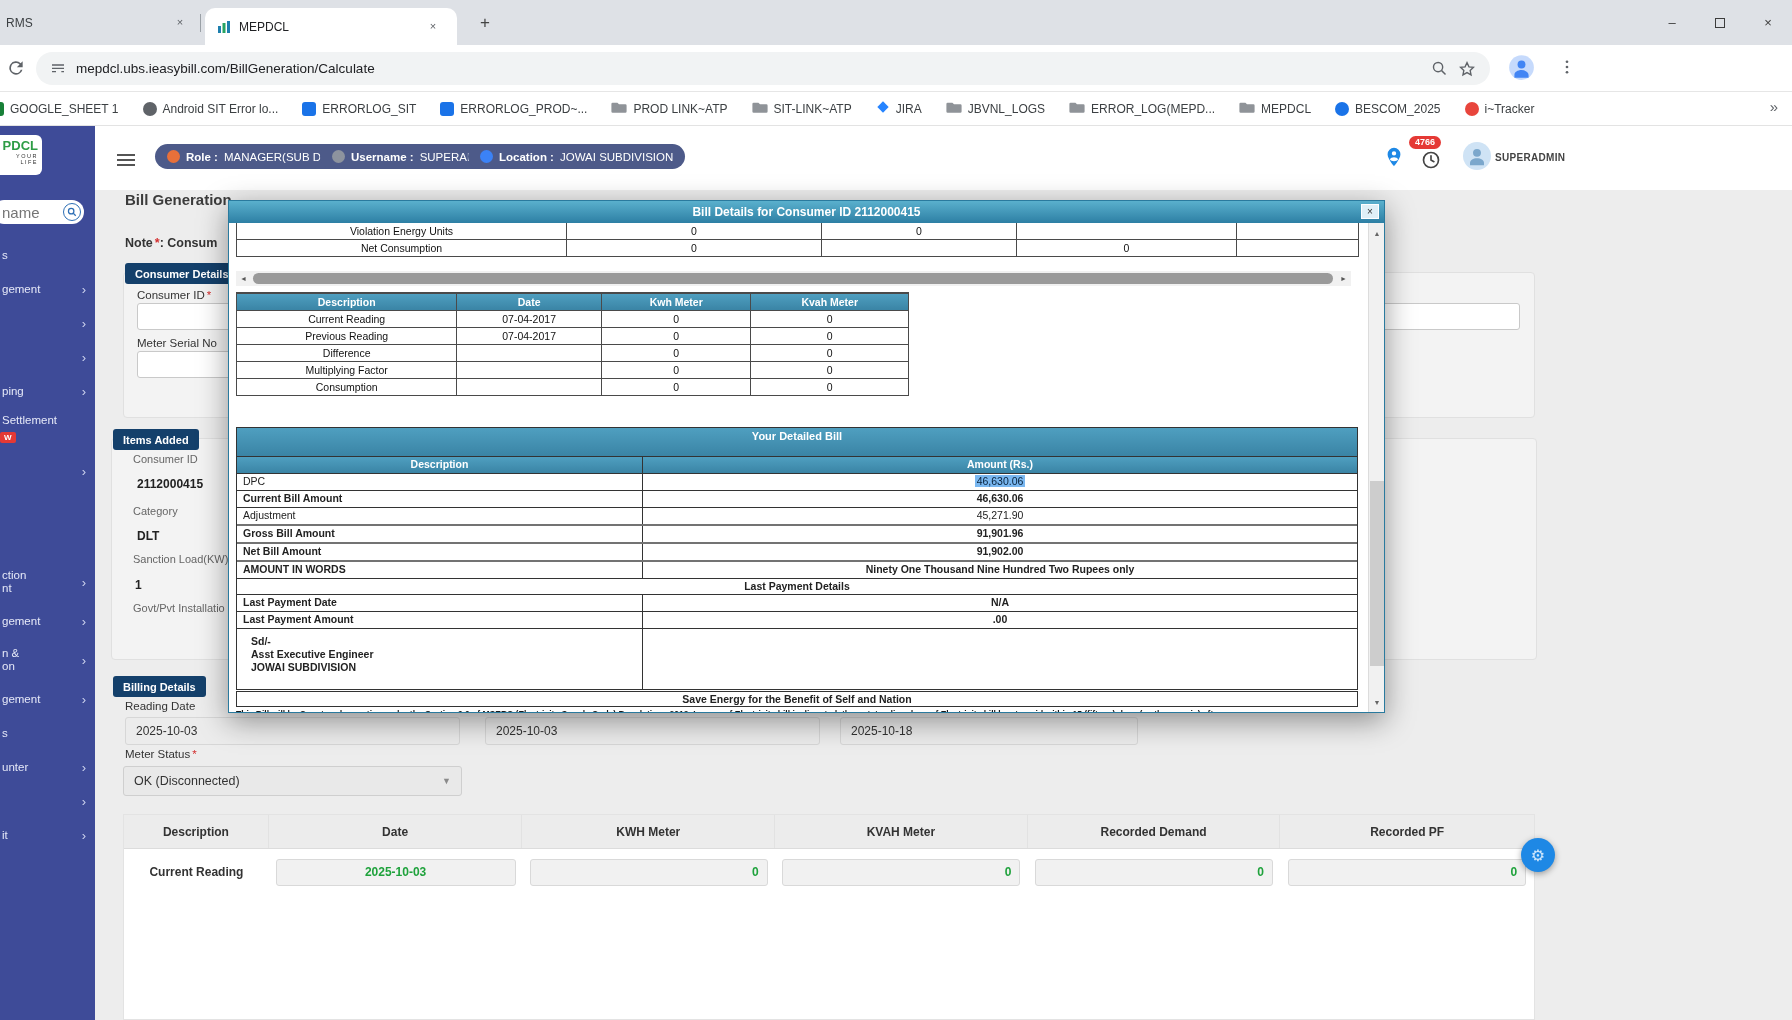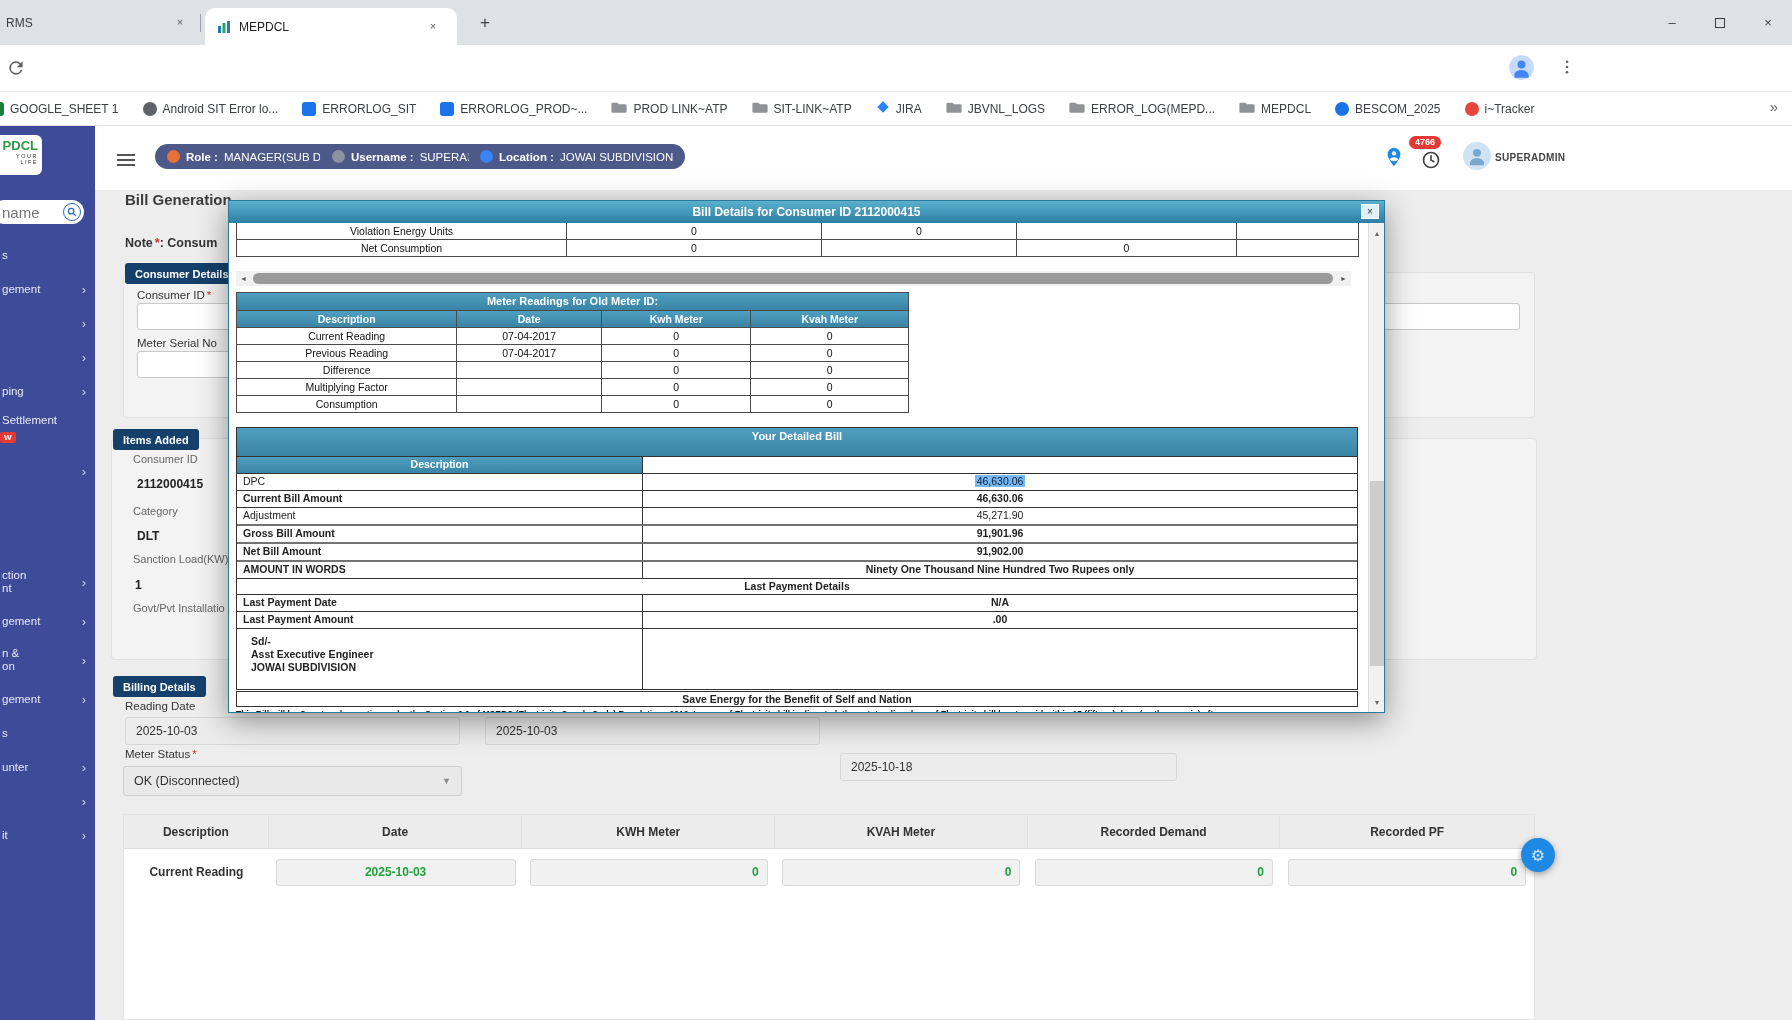--- a/index.html
+++ b/index.html
@@ -179,20 +179,39 @@
       <span>×</span>
     </div>
   </div>
 
   <div class="toolbar abs" style="left:0;top:45px;width:1792px;height:47px">
     <span class="tbbtn abs" style="left:6px;top:13px">
       <svg viewBox="0 0 24 24" width="20" height="20">
           <path d="M17.65 6.35A8 8 0 1 0 19.73 14h-2.08A6 6 0 1 1 12 6c1.66 0 3.14.69 4.22 1.78L13 11h7V4l-2.35 2.35z" fill="#5f6368"></path>
         </svg>
     </span>
+    <div class="omnibox">
+      <span class="tbbtn">
+        <svg width="16" height="16" viewBox="0 0 24 24" fill="#5f6368">
+            <path d="M3 17h6v-2H3v2zm0-5h12v-2H3v2zm0-7v2h18V5H3zm14 12h4v-2h-4v2zm-4-5h8v-2h-8v2z"></path>
+          </svg>
+      </span>
+      <span class="urltext">mepdcl.ubs.ieasybill.com/BillGeneration/Calculate</span>
+      <span class="tbbtn">
+        <svg width="17" height="17" viewBox="0 0 24 24" fill="none" stroke="#5f6368" stroke-width="2">
+            <circle cx="10" cy="10" r="6.5"></circle>
+            <path d="M15 15l5.5 5.5"></path>
+          </svg>
+      </span>
+      <span class="tbbtn">
+        <svg width="18" height="18" viewBox="0 0 24 24" fill="none" stroke="#5f6368" stroke-width="1.8">
+            <path d="M12 3.5l2.6 5.6 6 .7-4.4 4.1 1.2 5.9-5.4-3-5.4 3 1.2-5.9L3.4 9.8l6-.7z"></path>
+          </svg>
+      </span>
+    </div>
     <span class="tbbtn abs" style="left:1508px;top:9px">
       <svg width="27" height="27" viewBox="0 0 24 24">
           <circle cx="12" cy="12" r="11" fill="#c6dafc"></circle>
           <circle cx="12" cy="9.3" r="3.5" fill="#4285f4"></circle>
           <path d="M12 14.3c-3.5 0-6.3 1.9-6.3 4.3V21h12.6v-2.4c0-2.4-2.8-4.3-6.3-4.3z" fill="#4285f4"></path>
         </svg>
     </span>
     <span class="tbbtn abs" style="left:1558px;top:13px">
       <svg width="18" height="18" viewBox="0 0 24 24" fill="#5f6368">
           <circle cx="12" cy="5" r="1.8"></circle>
@@ -406,21 +425,21 @@
   <div class="ilabel abs" style="left:133px;top:505px">Category</div>
   <div class="ivalue abs" style="left:137px;top:529px">DLT</div>
   <div class="ilabel abs" style="left:133px;top:553px">Sanction Load(KW)</div>
   <div class="ivalue abs" style="left:135px;top:578px">1</div>
   <div class="ilabel abs" style="left:133px;top:602px">Govt/Pvt Installatio</div>
 
   <div class="pill-navy abs" style="left:113px;top:676px">Billing Details</div>
   <div class="flabel abs" style="left:125px;top:700px">Reading Date</div>
   <div class="dateinp abs" style="left:125px;top:717px;width:335px">2025-10-03</div>
   <div class="dateinp abs" style="left:485px;top:717px;width:335px">2025-10-03</div>
-  <div class="dateinp abs" style="left:840px;top:753px;width:337px">2025-10-18</div>
+  <div class="dateinp abs" style="left:840px;top:717px;width:298px">2025-10-18</div>
   <div class="flabel abs" style="left:125px;top:748px">
     <span>Meter Status</span><span class="req">*</span>
   </div>
   <div class="select abs" style="left:123px;top:766px;width:339px">
     <span>OK (Disconnected)</span>
     <span class="caret">▼</span>
   </div>
 
   <div class="rtable abs" style="left:123px;top:814px;width:1412px;height:206px">
     <div class="rt-head">
@@ -479,21 +498,20 @@
         </div>
       </div>
 
       <div class="hscroll" style="left:7px;top:48px;width:1115px">
         <span class="harrow ha-l">◄</span>
         <div class="hthumb"></div>
         <span class="harrow ha-r">►</span>
       </div>
 
       <div class="mr" style="left:7px;top:69px;width:673px">
-        <div class="teal-bar">Meter Readings for Old Meter ID:</div>
         <div class="mr-row">
           <div class="mr-c mr-h" style="width:220px">Description</div>
           <div class="mr-c mr-h" style="width:145px">Date</div>
           <div class="mr-c mr-h" style="width:150px">Kwh Meter</div>
           <div class="mr-c mr-h" style="width:158px">Kvah Meter</div>
         </div>
         <div class="mr-row">
           <div class="mr-c" style="width:220px">Current Reading</div>
           <div class="mr-c" style="width:145px">07-04-2017</div>
           <div class="mr-c" style="width:150px">0</div>
@@ -522,20 +540,21 @@
           <div class="mr-c" style="width:145px"></div>
           <div class="mr-c" style="width:150px">0</div>
           <div class="mr-c" style="width:158px">0</div>
         </div>
       </div>
 
       <div class="db" style="left:7px;top:204px;width:1122px">
         <div class="teal-bar" style="height:28px;line-height:16px">Your Detailed Bill</div>
         <div class="db-row">
           <div class="db-l db-h">Description</div>
+          <div class="db-v db-h">Amount (Rs.)</div>
         </div>
         <div class="db-row">
           <div class="db-l">DPC</div>
           <div class="db-v"><span class="hl">46,630.06</span></div>
         </div>
         <div class="db-row">
           <div class="db-l bld">Current Bill Amount</div>
           <div class="db-v bld">46,630.06</div>
         </div>
         <div class="db-row">

